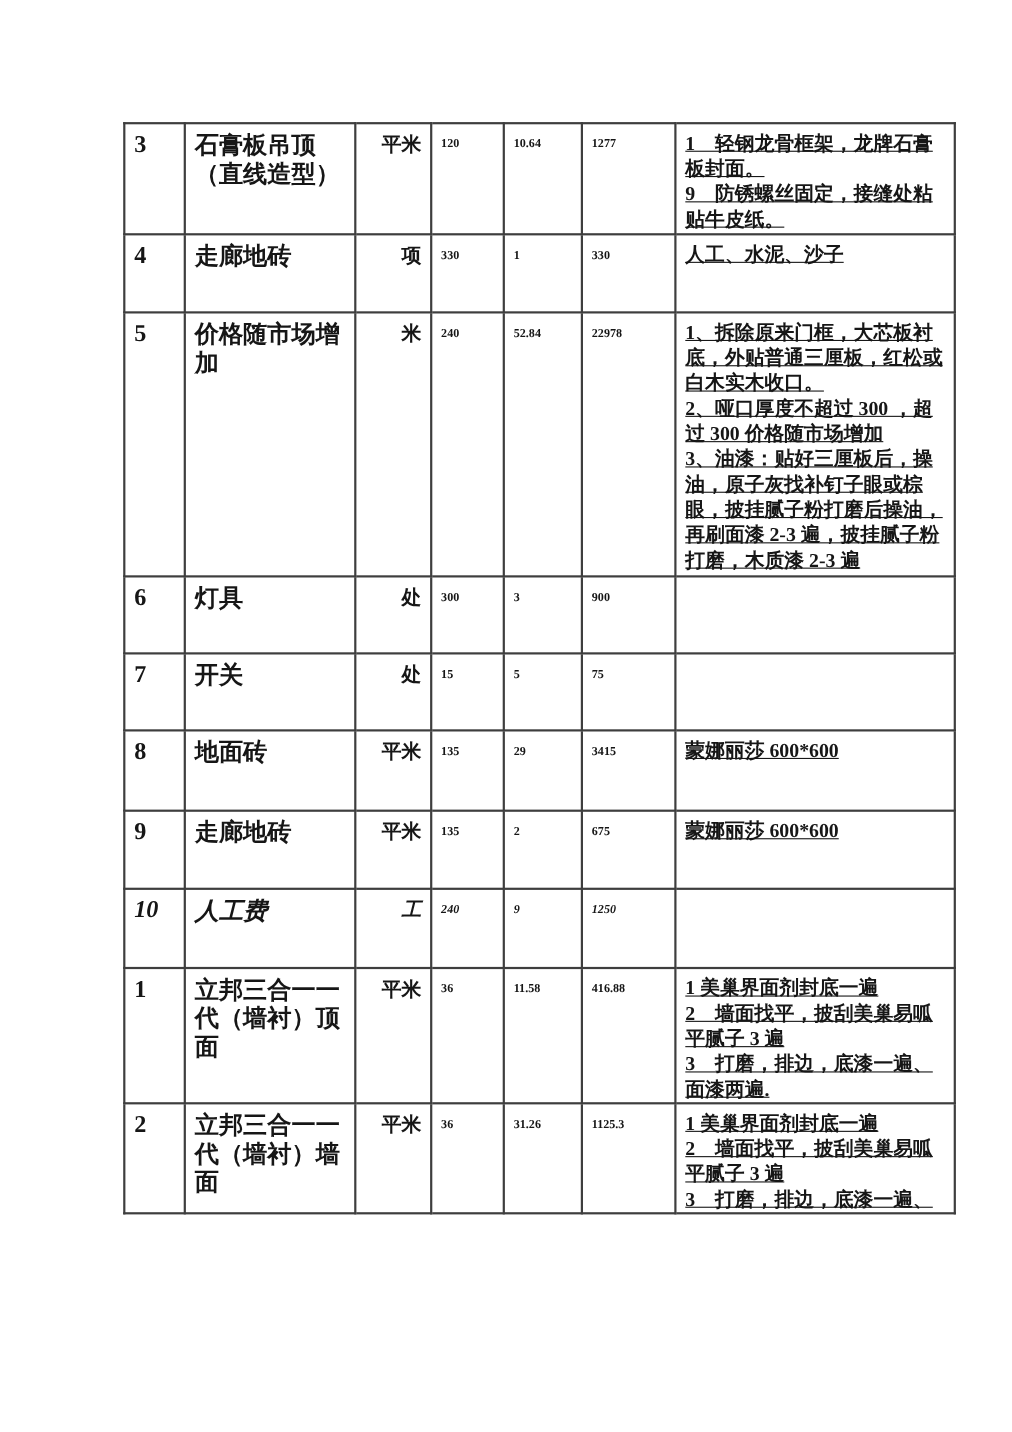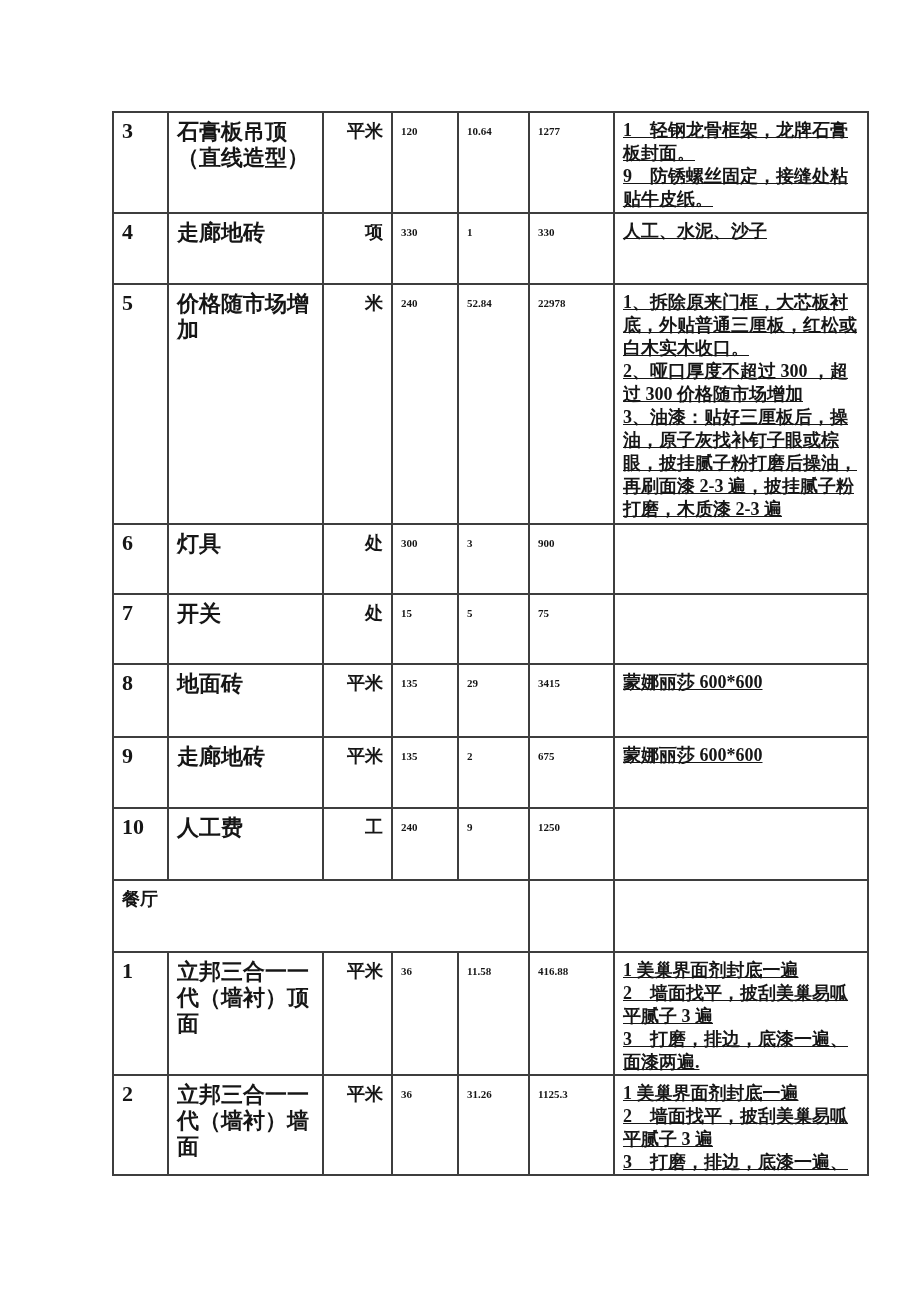--- a/index.html
+++ b/index.html
@@ -119,32 +119,27 @@
     <td class="c-num"><span>9</span></td>
     <td class="c-item"><span>走廊地砖</span></td>
     <td class="c-unit"><span>平米</span></td>
     <td class="c-price"><span>135</span></td>
     <td class="c-qty"><span>2</span></td>
     <td class="c-total"><span>675</span></td>
     <td class="c-notes">
             <div class="note-line">蒙娜丽莎 600*600</div>
           </td>
   </tr>
-        <tr style="height: 72px;">
+        <tr style="height: 72px; font-style: italic;">
     <td class="c-num"><span>10</span></td>
     <td class="c-item"><span>人工费</span></td>
     <td class="c-unit"><span>工</span></td>
     <td class="c-price"><span>240</span></td>
     <td class="c-qty"><span>9</span></td>
     <td class="c-total"><span>1250</span></td>
-    <td class="c-notes"></td>
-  </tr>
-        <tr style="height: 72px;">
-    <td class="c-section" colspan="5"><span>餐厅</span></td>
-    <td class="c-total"></td>
     <td class="c-notes"></td>
   </tr>
         <tr style="height: 122px;">
     <td class="c-num"><span>1</span></td>
     <td class="c-item"><span>立邦三合一一代（墙衬）顶面</span></td>
     <td class="c-unit"><span>平米</span></td>
     <td class="c-price"><span>36</span></td>
     <td class="c-qty"><span>11.58</span></td>
     <td class="c-total"><span>416.88</span></td>
     <td class="c-notes">

